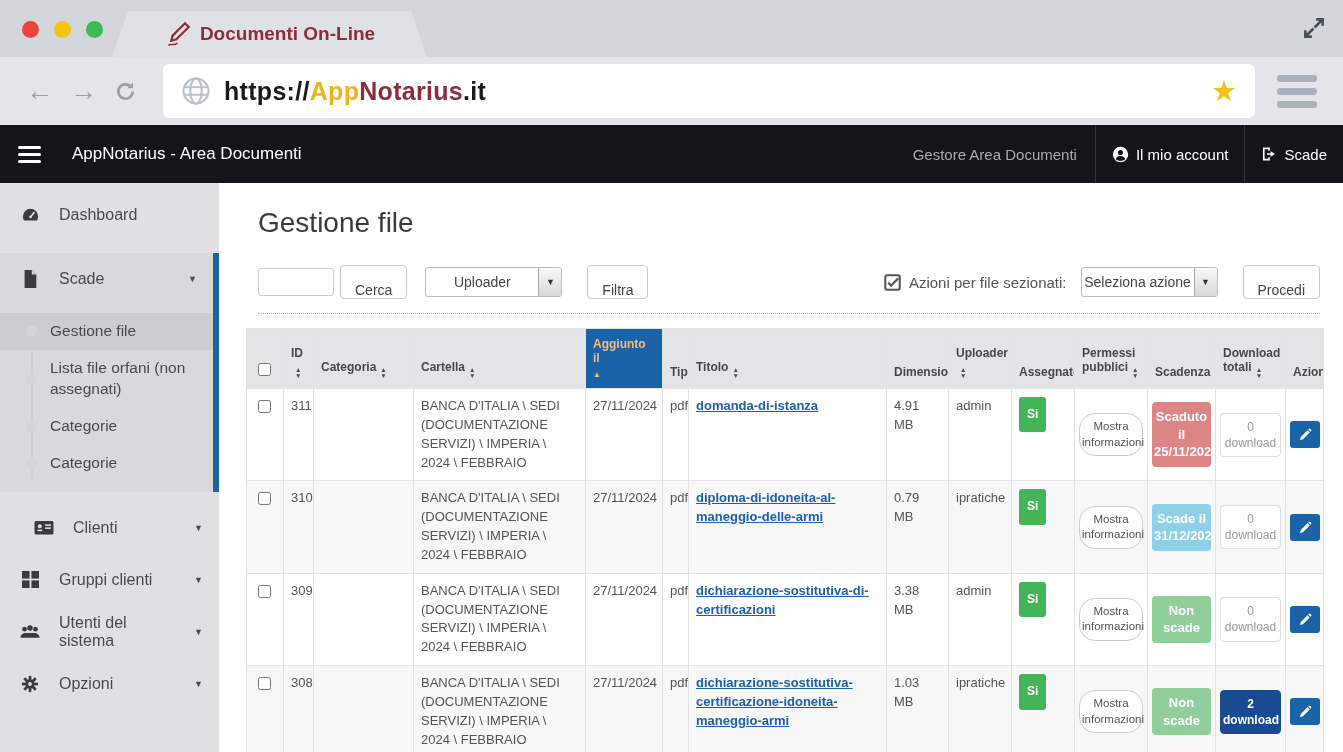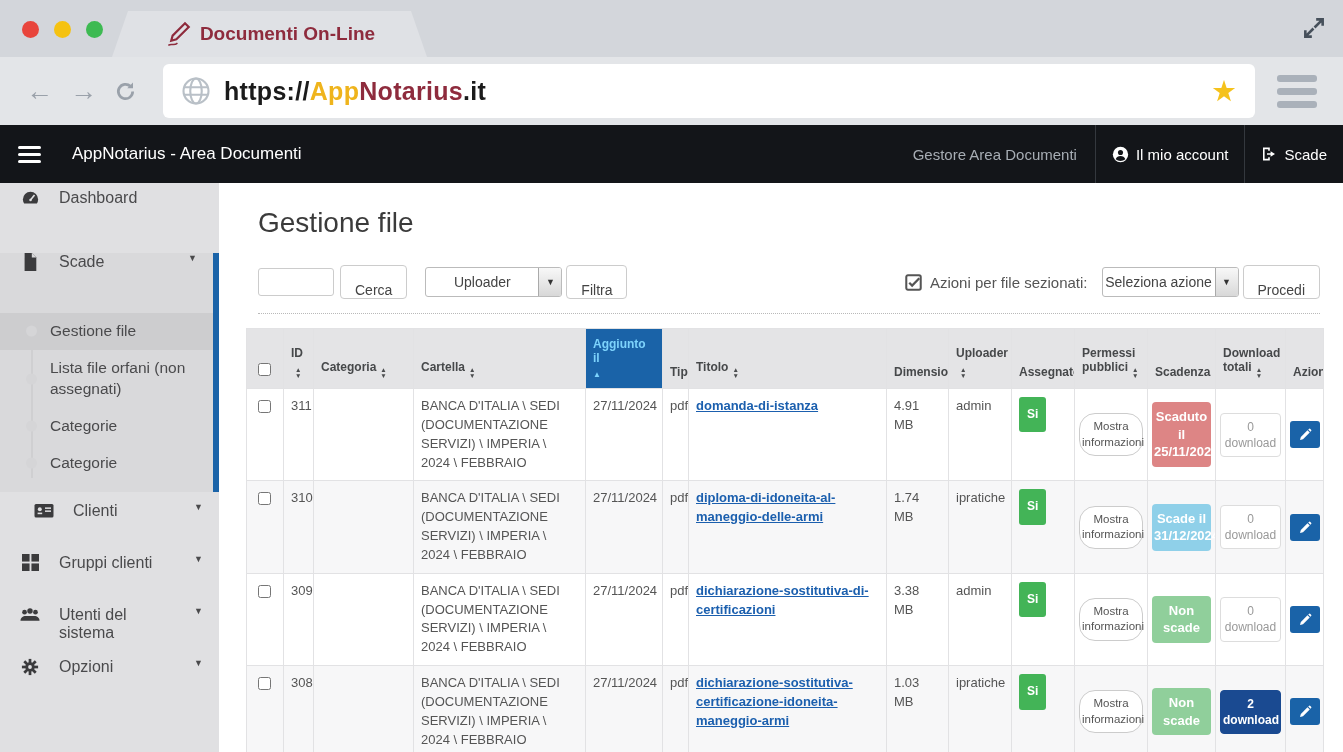--- a/index.html
+++ b/index.html
@@ -38,46 +38,46 @@
   .nav-burger { display:flex; flex-direction:column; gap:4px; margin-left:12px; padding:6px; cursor:pointer; }
   .nav-burger i { display:block; width:23px; height:3px; border-radius:2px; background:#fff; }
   .nav-title { font-size:17px; margin-left:25px; }
   .nav-right { margin-left:auto; display:flex; align-items:center; align-self:stretch; }
   .nav-role { color:#a7adb4; font-size:15px; padding:0 18px; display:flex; align-items:center; }
   .nav-sep { width:1px; align-self:stretch; background:#34383e; }
   .nav-link { display:flex; align-items:center; gap:7px; padding:0 16px; font-size:15px; cursor:pointer; }
   
   .app { display:flex; height:569px; }
   .sidebar { width:219px; flex-shrink:0; background:#e0e0e2; color:#4a4a4c; padding-top:6px; }
-  .side-item { display:flex; align-items:flex-start; height:52px; padding:0 16px 0 20px; gap:19px; font-size:16px; cursor:pointer; }
+  .side-item { display:flex; align-items:center; height:52px; padding:0 16px 0 20px; gap:19px; font-size:16px; cursor:pointer; }
   .side-item .s-icon { width:20px; display:flex; justify-content:center; }
   .side-caret { margin-left:auto; font-size:9px; color:#4a4a4c; }
   .file-section { background:#d9d9db; border-right:6px solid var(--accent,#1a63a8); margin-top:12px; padding-bottom:10px; }
   .submenu { position:relative; padding-top:8px; }
   .submenu:before { content:""; position:absolute; left:31px; top:10px; bottom:4px; width:2px; background:#cfcfd1; }
   .sub-item { position:relative; padding:8px 14px 8px 50px; font-size:15.5px; line-height:1.35; cursor:pointer; }
   .sub-item:before { content:""; position:absolute; left:26px; top:50%; transform:translateY(-50%); width:11px; height:11px; border-radius:50%; background:#d5d5d7; }
   .sub-item.active { background:#cdcdcf; }
   
   .main { flex:1; padding:14px 0 0 27px; overflow:hidden; }
   .page-title { font-size:28px; font-weight:300; color:#3b3b3b; margin:10px 0 0 12px; }
   .filter-row { display:flex; align-items:center; margin:26px 23px 0 12px; padding-bottom:14px; border-bottom:1px dotted #b9b9b9; }
   .search-input { width:76px; height:28px; border:1px solid #ccc; border-radius:3px; padding:0 6px; font:13px "Liberation Sans",sans-serif; }
   .btn { height:30px; padding:16px 14px; background:#fff; border:1px solid #ccc; border-radius:4px; font:14px "Liberation Sans",sans-serif; color:#444; cursor:pointer; }
-  .ml6 { margin-left:6px; } .ml8 { margin-left:4px; } .ml18 { margin-left:18px; }
+  .ml6 { margin-left:6px; } .ml8 { margin-left:25px; } .ml18 { margin-left:18px; }
   .fake-select { height:30px; width:137px; border:1px solid #bbb; border-radius:3px; background:#fff; display:flex; align-items:stretch; cursor:pointer; overflow:hidden; }
   .fake-select .fs-label { flex:1; display:flex; align-items:center; justify-content:center; font-size:14px; color:#444; }
   .fake-select .fs-arrow { width:23px; border-left:1px solid #aaa; background:linear-gradient(#f8f8f8,#d8d8d8); display:flex; align-items:center; justify-content:center; font-size:9px; color:#333; }
   .bulk { margin-left:auto; display:flex; align-items:center; }
   .bulk-label { font-size:15px; color:#555; margin:0 14px 0 8px; }
   
   table { border-collapse:collapse; table-layout:fixed; width:1077px; margin-top:14px; font-size:13px; color:#555; }
   th, td { border:1px solid #e2e2e4; padding:8px 7px; overflow:hidden; }
   th { background:#e4e4e6; font-size:12px; font-weight:bold; color:#46484a; text-align:left; vertical-align:bottom; height:57px; padding-bottom:9px; }
-  th.active { background:var(--accent,#1a63a8); color:#7dd3fc;margin-top:18px; }
+  th.active { background:var(--accent,#1a63a8); color:#fdba74;margin-top:18px; }
   .sort-icon { display:inline-flex; flex-direction:column; margin-left:4px; font-size:6.5px; line-height:.95; color:#4a4c4e; vertical-align:-1px; font-style:normal; }
   .sort-asc { display:block; font-size:8px; margin-top:5px; }
   td { vertical-align:top; line-height:1.45; }
   tr.alt td { background:#f7f7f8; }
   td.c-mid { vertical-align:middle; text-align:center; padding:6px 4px; }
   .title-link { color:var(--link-blue,#1b5fae); font-weight:bold; text-decoration:underline; }
   .badge-si { display:inline-block; background:var(--badge-green,#43b457); color:#fff; font-size:12px; font-weight:bold; padding:9px 8px; border-radius:3px; }
   .btn-mostra { width:100%; background:#fff; border:1px solid #ccc; border-radius:16px; color:#555; font:11.5px "Liberation Sans",sans-serif; line-height:1.35; padding:5px 2px; cursor:pointer; }
   .badge-scad { display:inline-block; width:100%; border-radius:4px; color:#fff; font-size:13px; font-weight:bold; line-height:1.35; padding:6px 2px; }
   .badge-scad.expired { background:var(--badge-red,#dd8585); }
@@ -366,21 +366,21 @@
               </button></td>
           </tr>
           <tr class="alt">
             <td><input type="checkbox" style=""></td>
             <td>310</td>
             <td></td>
             <td>BANCA D'ITALIA \ SEDI (DOCUMENTAZIONE SERVIZI) \ IMPERIA \ 2024 \ FEBBRAIO</td>
             <td>27/11/2024</td>
             <td>pdf</td>
             <td><a href="#" class="title-link">diploma-di-idoneita-al-maneggio-delle-armi</a></td>
-            <td>1.74 MB</td>
+            <td>0.79 MB</td>
             <td>ipratiche</td>
             <td><span class="badge-si">Si</span></td>
             <td class="c-mid"><button class="btn-mostra">Mostra informazioni</button></td>
             <td class="c-mid"><span class="badge-scad future"><div>Scade il</div><div>31/12/2024</div></span></td>
             <td class="c-mid"><button class="btn-download"><div>0</div><div>download</div></button></td>
             <td class="c-mid"><button class="btn-edit">
                 <svg width="13" height="13" viewBox="0 0 20 20">
                   <path d="M2.8 13.8L1.5 18.5l4.7-1.3L16.5 6.9l-3.4-3.4z" fill="#fff"></path>
                   <path d="M14.2 2.4l3.4 3.4 1-1a1.6 1.6 0 0 0 0-2.3l-1.1-1.1a1.6 1.6 0 0 0-2.3 0z" fill="#fff"></path>
                 </svg>

